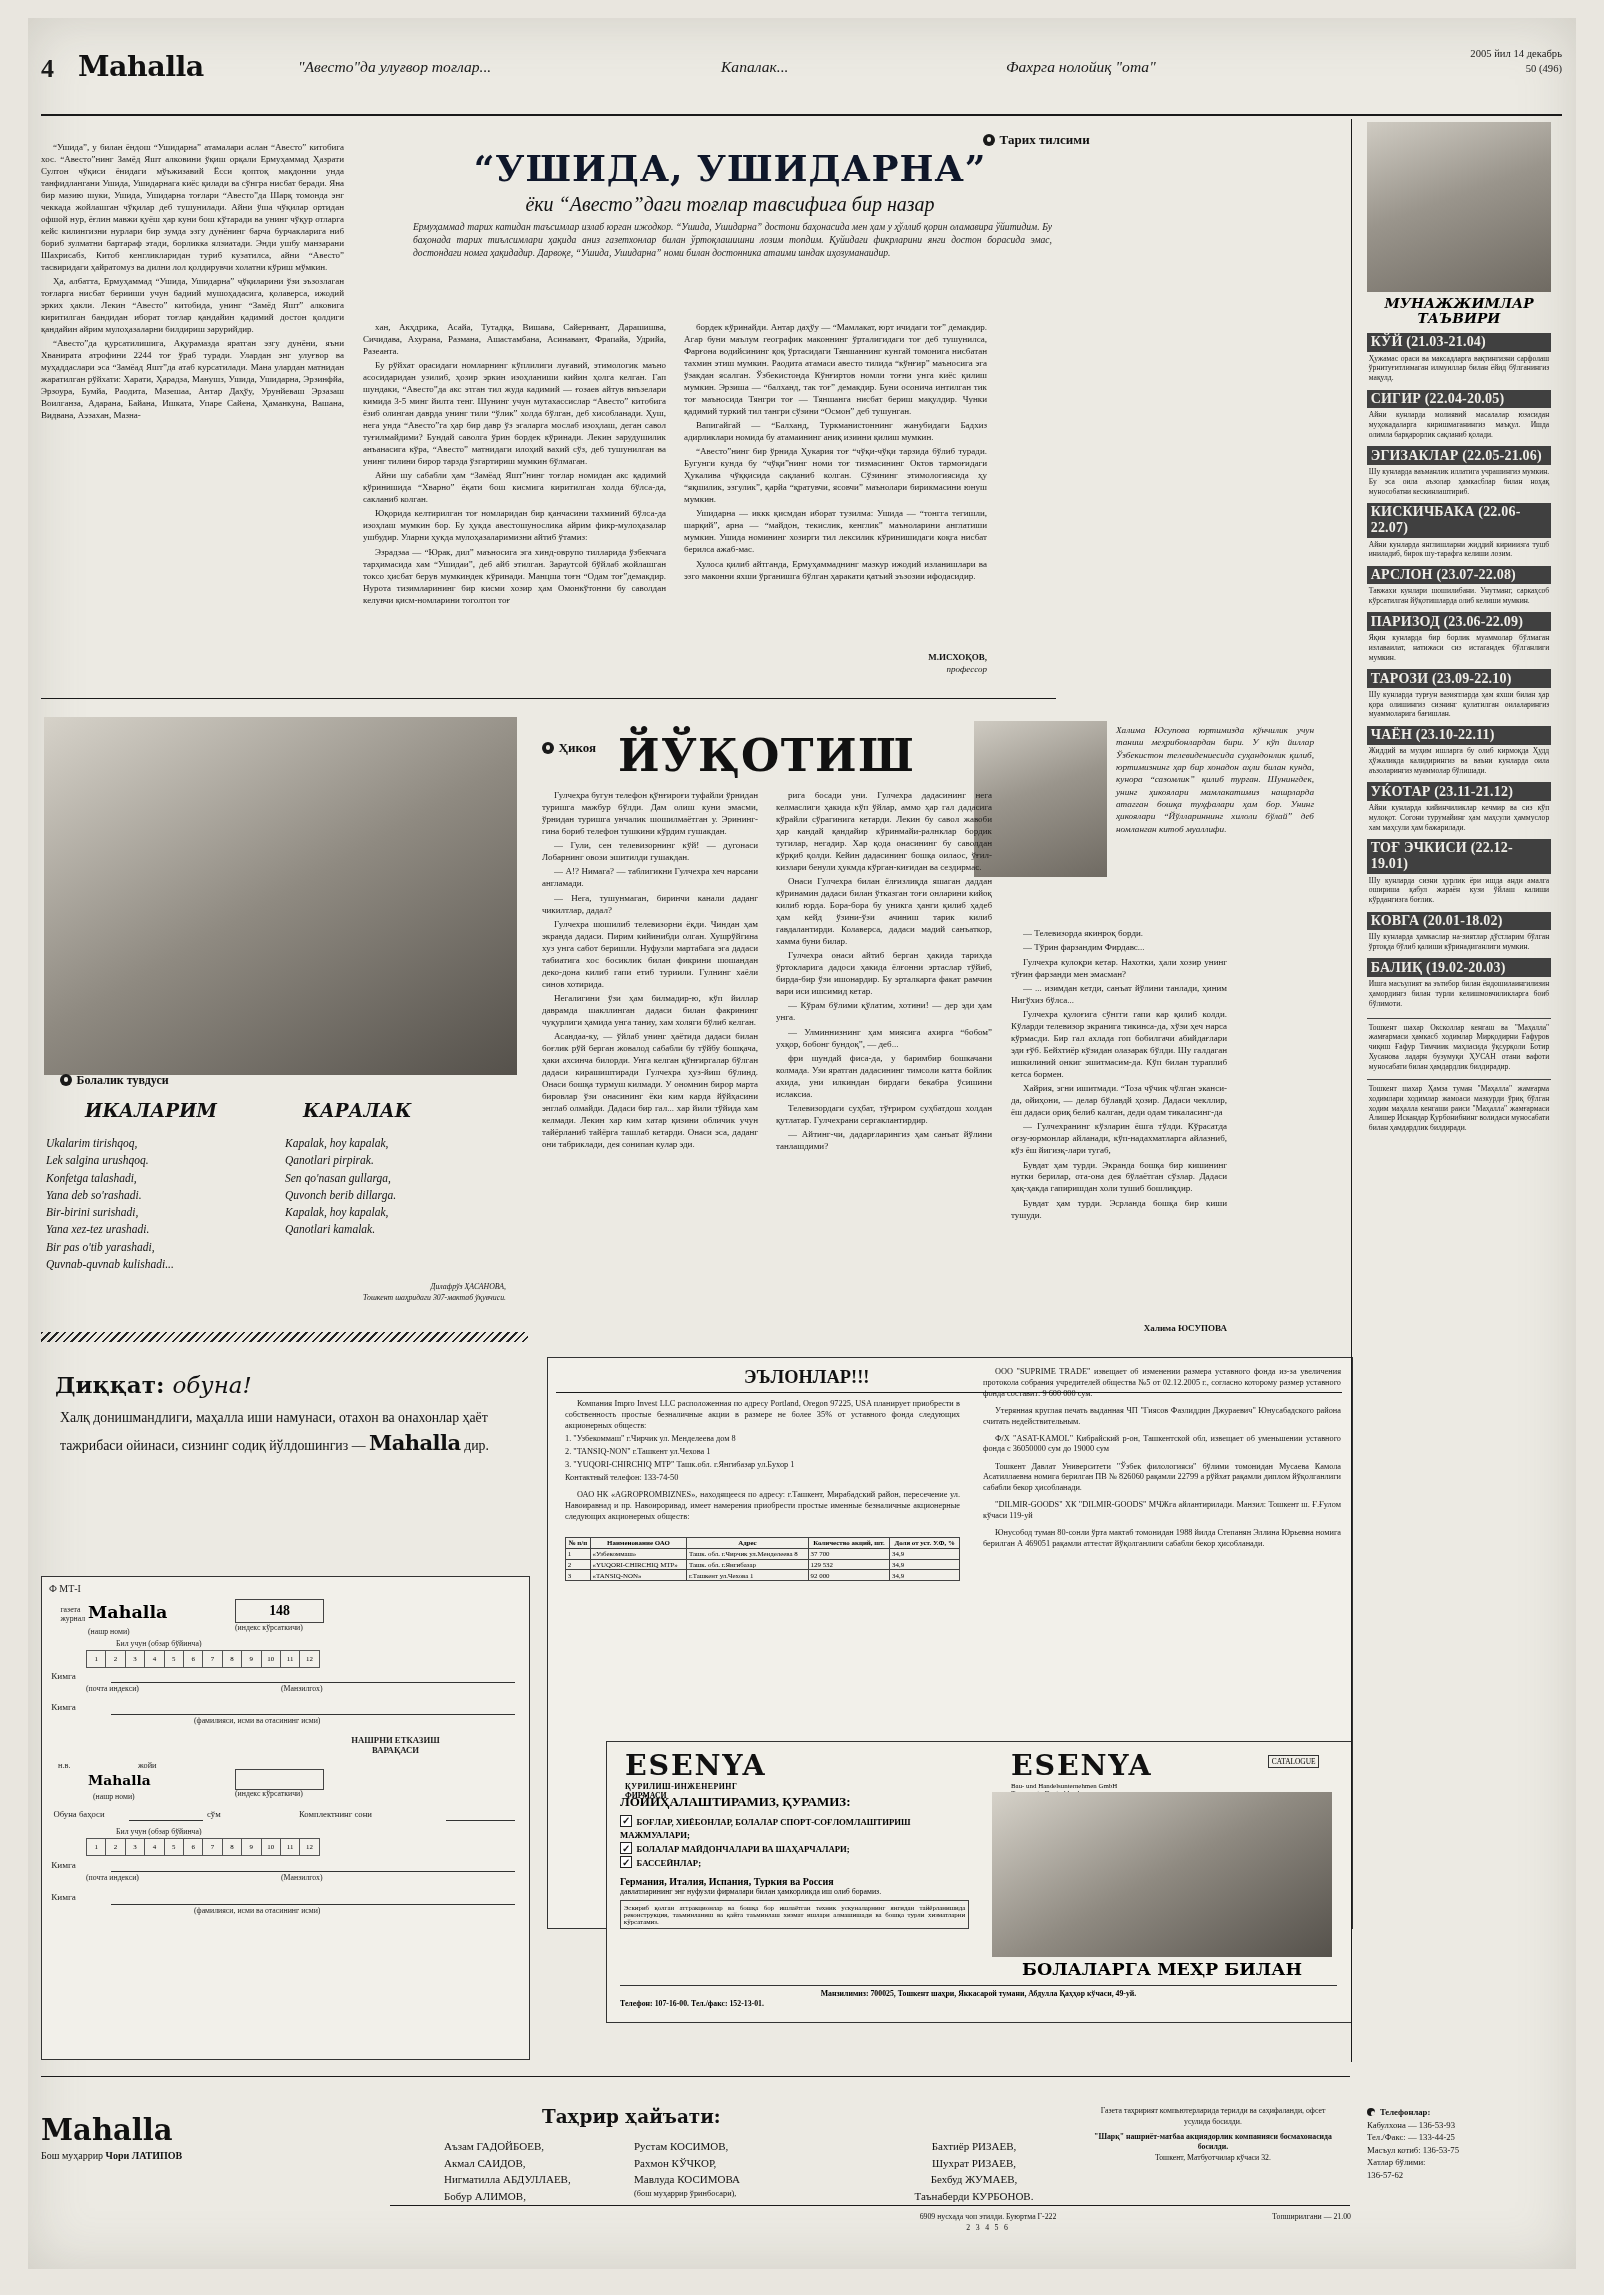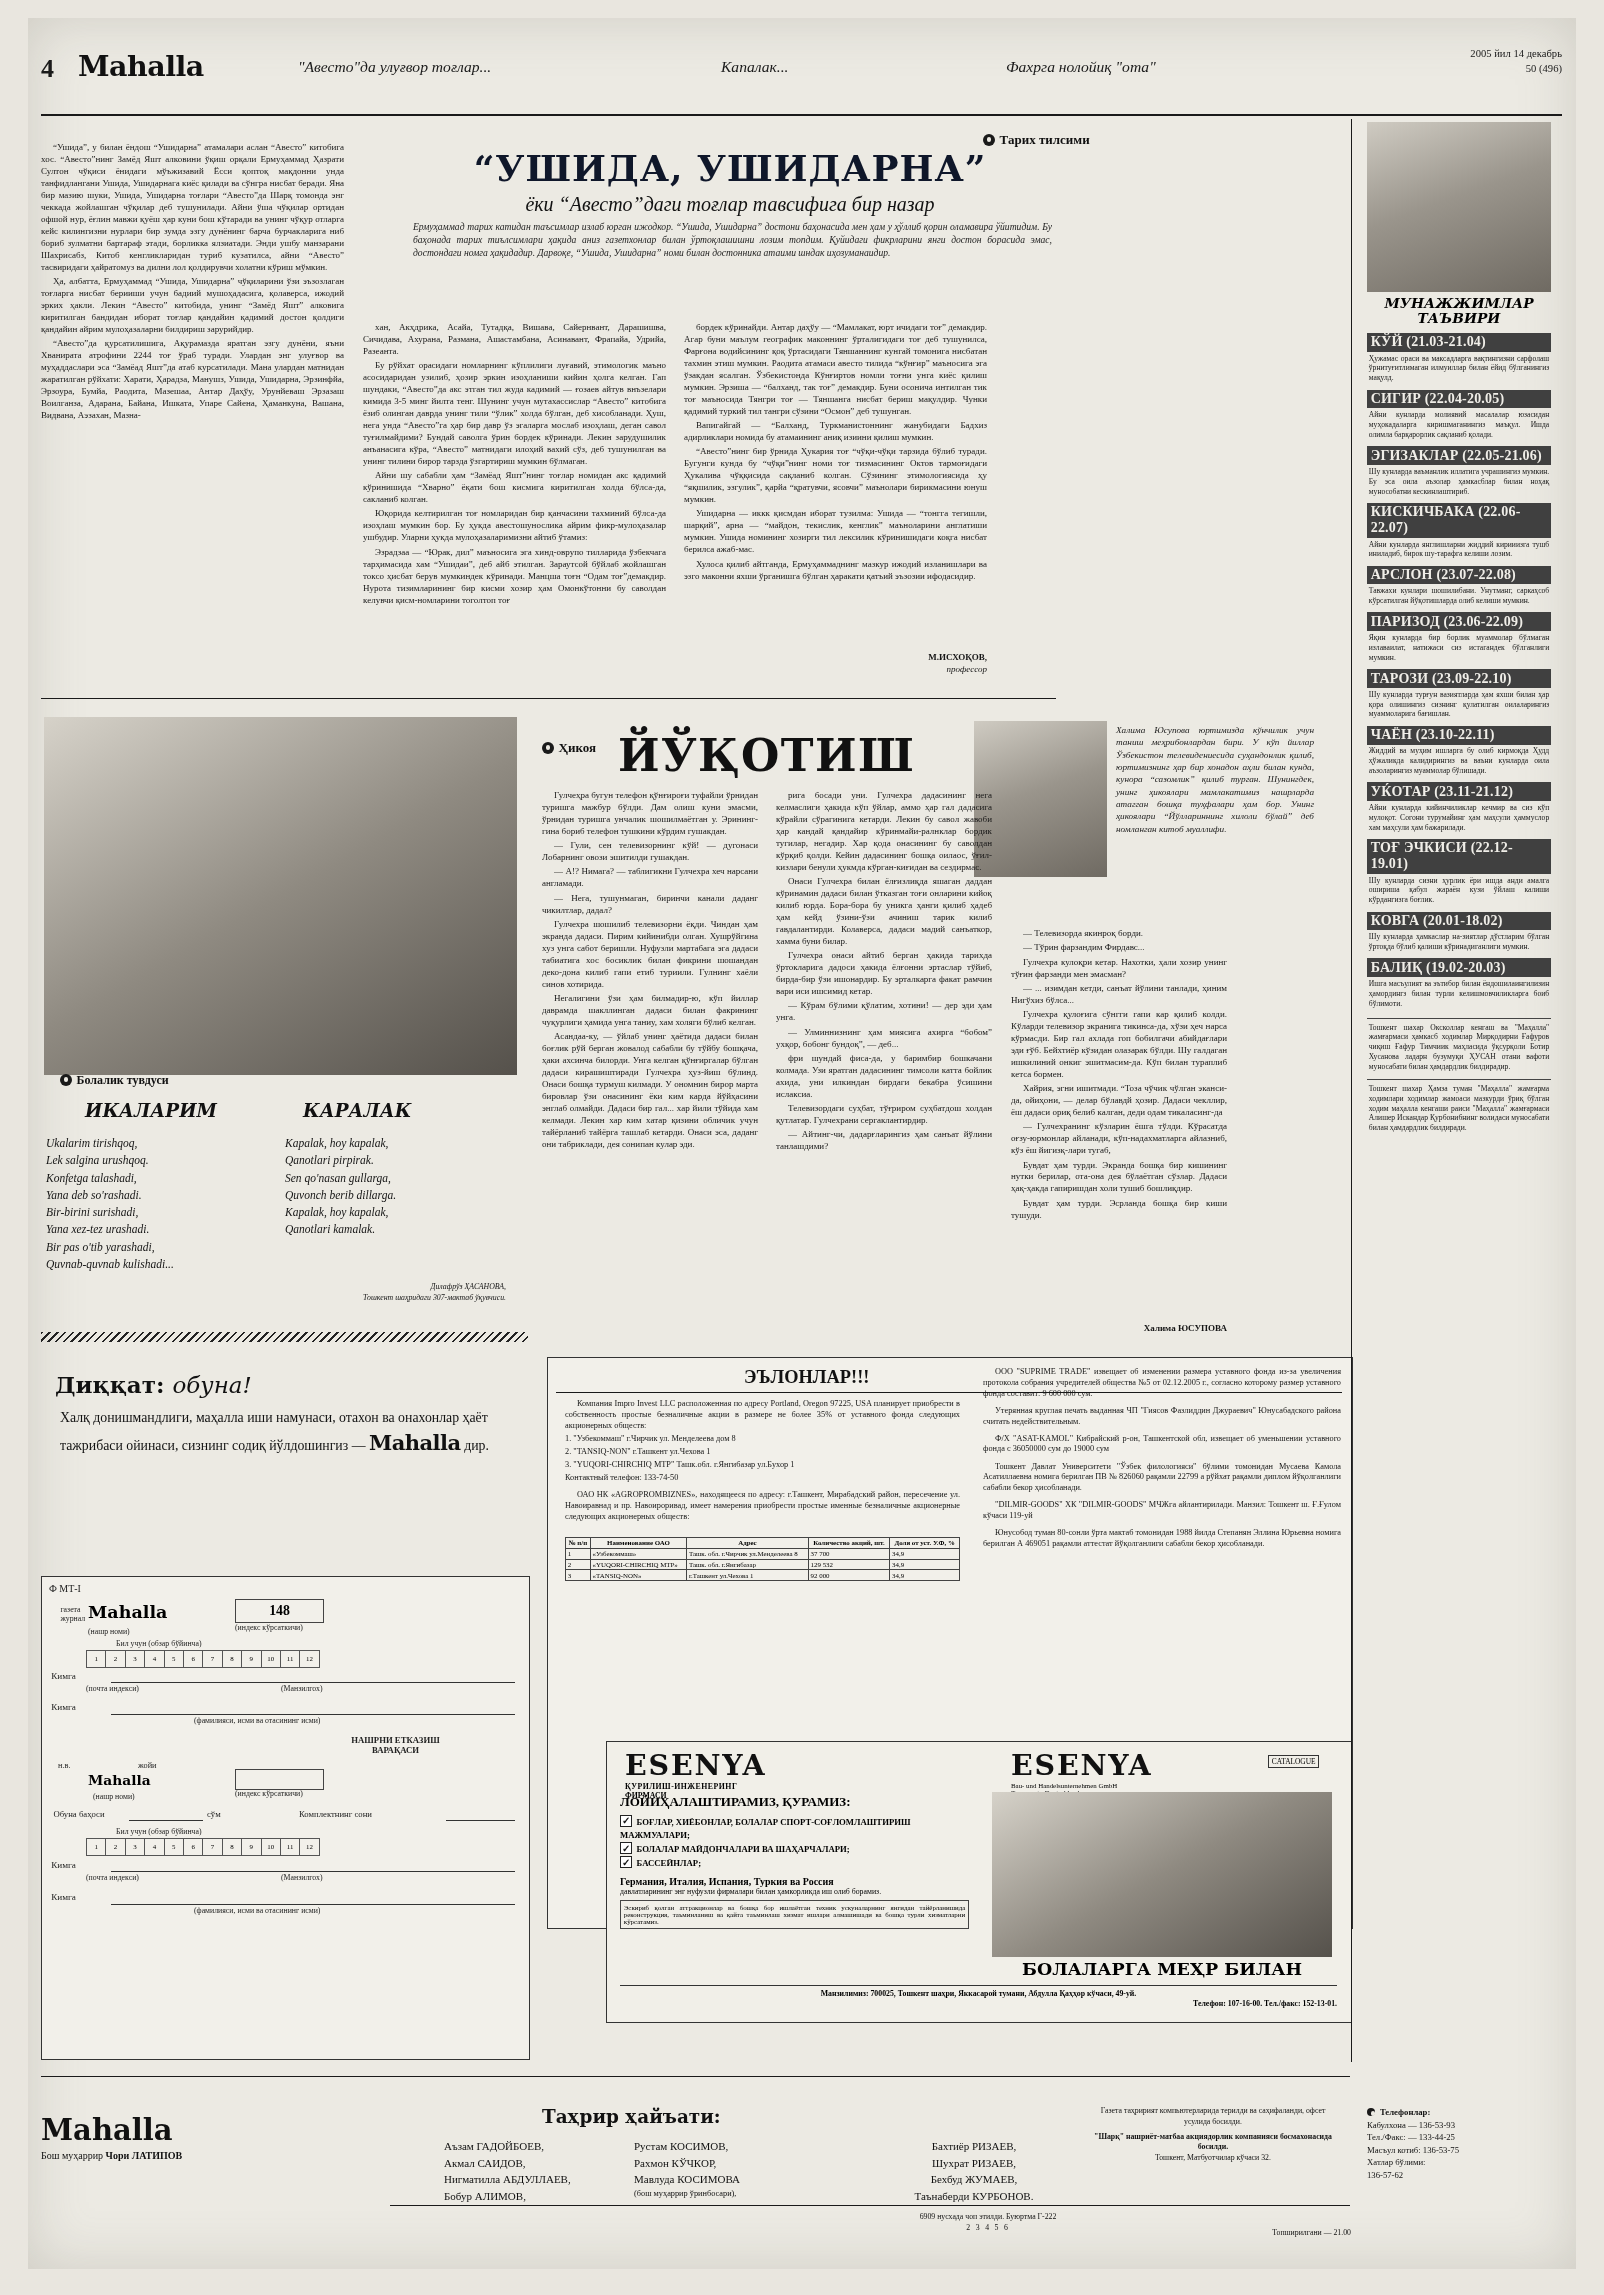--- a/index.html
+++ b/index.html
@@ -363,21 +363,21 @@
      <div><span class="chk"></span><span>БАССЕЙНЛАР;</span></div>
    </div>
    <div style="font-size:10px;font-weight:bold;margin-top:5.5px;">Германия, Италия, Испания, Туркия ва Россия</div>
    <div style="font-size:7.8px;">давлатларининг энг нуфузли фирмалари билан ҳамкорликда иш олиб борамиз.</div>
    <div style="font-size:6.9px;margin-top:4.6px;text-align:justify;border:0.5px solid #444;padding:2.8px;">Эскириб қолган аттракционлар ва бошқа бор ишлаётган техник ускуналарнинг янгидан тайёрланишида реконструкция, таъминланиш ва қайта таъминлаш хизмат ишлари алмашишади ва бошқа турли хизматларни кўрсатамиз.</div>
  </div>
 
  <div class="photo" style="left:992px;top:1792px;width:340px;height:165px;"></div>
  <div style="position:absolute;left:992px;top:1959px;width:340px;text-align:center;font-size:17.5px;font-weight:bold;font-family:'DejaVu Serif',serif;">БОЛАЛАРГА МЕҲР БИЛАН</div>
  <div style="position:absolute;left:620px;top:1985px;width:717px;text-align:center;font-size:7.8px;font-weight:bold;border-top:0.5px solid #333;padding-top:2.8px;">Манзилимиз: 700025, Тошкент шаҳри, Яккасарой тумани, Абдулла Қаҳҳор кўчаси, 49-уй.</div>
- <div style="position:absolute;left:620px;top:1999px;width:717px;text-align:right;font-size:7.8px;font-weight:bold;">Телефон: 107-16-00. Тел./факс: 152-13-01.</div>
+ <div style="position:absolute;left:620px;top:1999px;width:717px;text-align:left;font-size:7.8px;font-weight:bold;">Телефон: 107-16-00. Тел./факс: 152-13-01.</div>
 
  <div class="rule" style="left:1351px;top:119px;width:1.4px;height:1943px;"></div>
  <div class="portrait" style="left:1367px;top:122px;width:184px;height:170px;"></div>
  <div style="position:absolute;left:1367px;top:296px;width:184px;text-align:center;font-size:13.8px;font-weight:bold;font-style:italic;font-family:'DejaVu Serif',serif;line-height:1.1;">МУНАЖЖИМЛАР ТАЪВИРИ</div>
 
  <div class="horo" style="left:1367px;top:333px;width:184px;">
    <div class="horo-card">
         <div class="horo-head">КЎЙ (21.03-21.04)</div>
         <div class="horo-body">Ҳужамас ораси ва максадларга вақтингизни сарфолаш ўрнитуғитлимаган илмуиллар билан ёйид бўлганингиз мақулд.</div>
       </div>
@@ -467,15 +467,15 @@
    <div>Тел./Факс: — 133-44-25</div>
    <div>Масъул котиб: 136-53-75</div>
    <div>Хатлар бўлими:</div>
    <div>136-57-62</div>
  </div>
  <div class="rule" style="left:390px;top:2205px;width:960px;height:0.9px;"></div>
  <div class="foot-note" style="left:827px;top:2212px;width:322px;text-align:center;">
    <div>6909 нусхада чоп этилди. Буюртма Г-222</div>
    <div style="letter-spacing:1.8px;">2 3 4 5 6</div>
  </div>
- <div class="foot-note" style="left:1176px;top:2212px;width:175px;text-align:right;margin-top:16px;">Топширилгани — 21.00</div>
+ <div class="foot-note" style="left:1176px;top:2212px;width:175px;text-align:right;">Топширилгани — 21.00</div>
 </div>
 
 
 </body></html>

